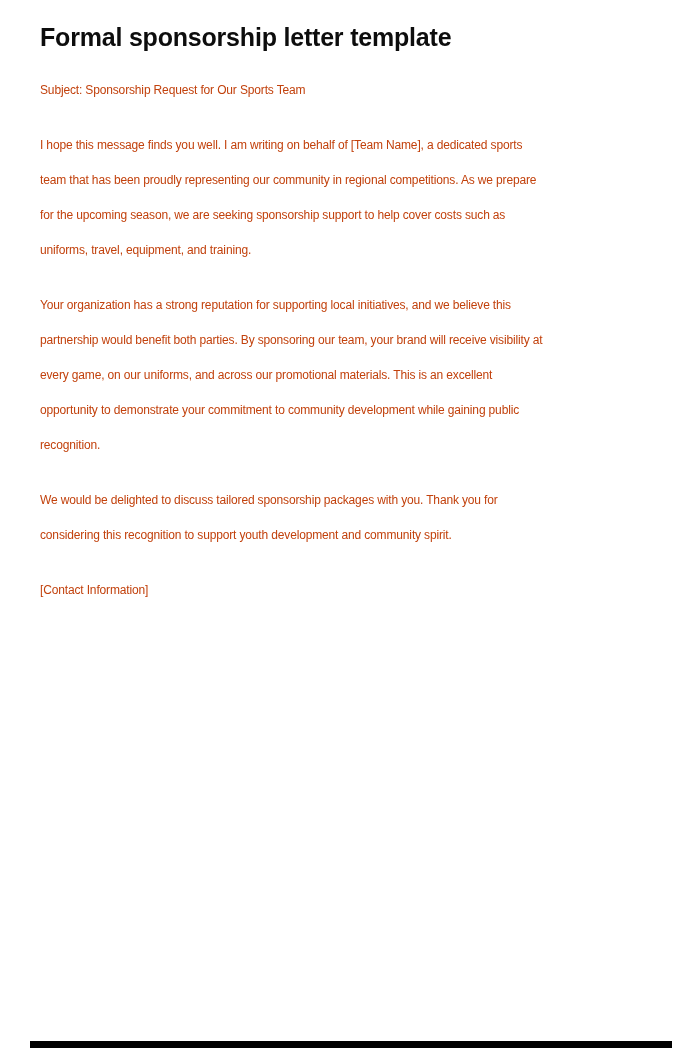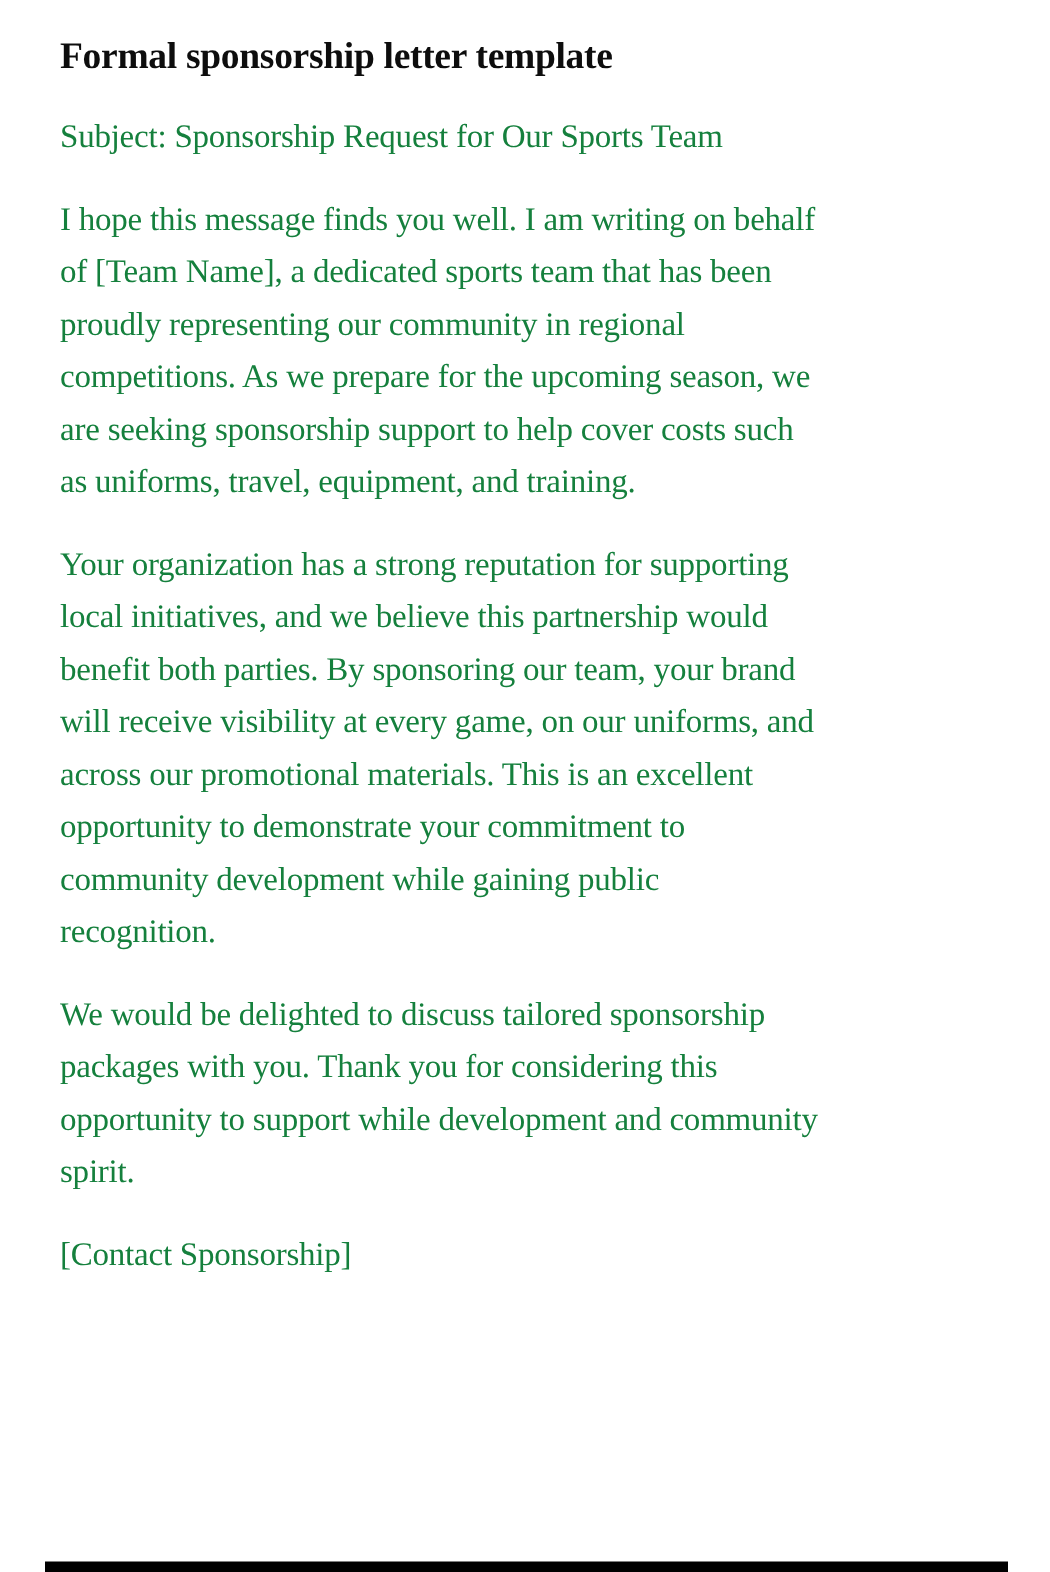--- a/index.html
+++ b/index.html
@@ -12,36 +12,35 @@
     width: 700px;
     height: 1048px;
     position: relative;
     overflow: hidden;
     font-family: "Liberation Sans", sans-serif;
     color: #333333;
   }
   .letter {
     padding: 22px 40px 0 40px;
     width: 588px;
-    font-family: Liberation Serif, serif;
   }
   .page-title {
     font-size: 25px;
     line-height: 31px;
     font-weight: 700;
     color: #0d0d0d;
     letter-spacing: -0.2px;
     margin: 0 0 20px 0;
   }
   .para {
-    font-size: 22px;
+    font-size: 12px;
     line-height: 35px;
     letter-spacing: -0.15px;
     margin: 0 0 20px 0;
-    color: #15803d;
+    color: #c2410c;
     max-width: 620px;
   }
   .bottom-bar {
     position: absolute;
     left: 30px;
     bottom: 0;
     width: 642px;
     height: 7px;
     background: #000000;
   }
@@ -53,22 +52,22 @@
 
   <h1 class="page-title">Formal sponsorship letter template</h1>
 
   <p class="para">Subject: Sponsorship Request for Our Sports Team</p>
 
 
   <p class="para">I hope this message finds you well. I am writing on behalf of [Team Name], a dedicated sports team that has been proudly representing our community in regional competitions. As we prepare for the upcoming season, we are seeking sponsorship support to help cover costs such as uniforms, travel, equipment, and training.</p>
 
   <p class="para">Your organization has a strong reputation for supporting local initiatives, and we believe this partnership would benefit both parties. By sponsoring our team, your brand will receive visibility at every game, on our uniforms, and across our promotional materials. This is an excellent opportunity to demonstrate your commitment to community development while gaining public recognition.</p>
 
-  <p class="para">We would be delighted to discuss tailored sponsorship packages with you. Thank you for considering this opportunity to support while development and community spirit.</p>
+  <p class="para">We would be delighted to discuss tailored sponsorship packages with you. Thank you for considering this recognition to support youth development and community spirit.</p>
 
 
 
 
-  <p class="para">[Contact Sponsorship]</p>
+  <p class="para">[Contact Information]</p>
 
 </main>
 
 <div class="bottom-bar"></div>
 
 </body></html>

